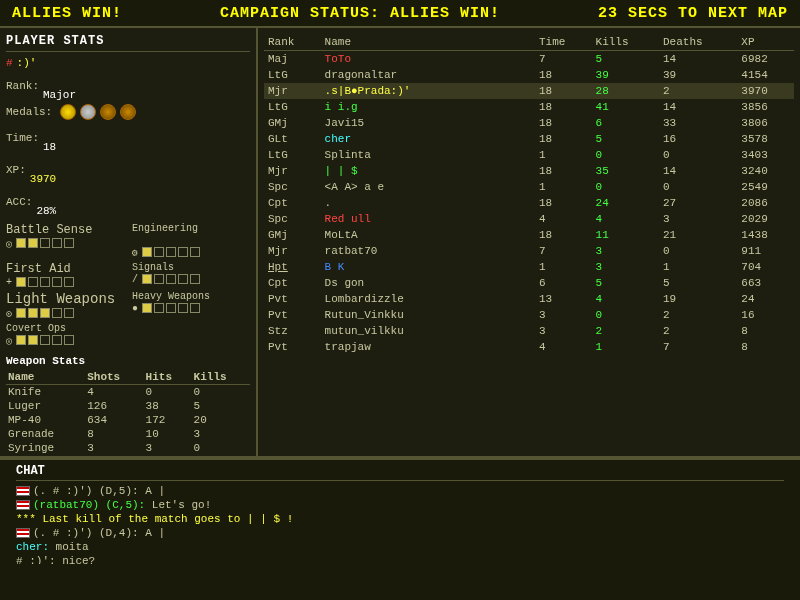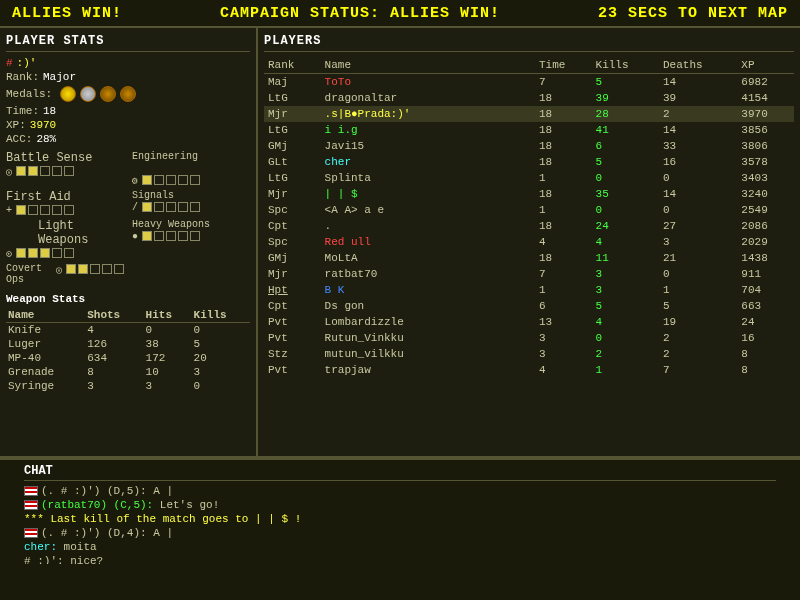--- a/index.html
+++ b/index.html
@@ -67,21 +67,21 @@
       letter-spacing: 1px;
     }
     .stat-row {
       display: flex;
       align-items: center;
       margin-bottom: 2px;
       font-size: 11px;
       color: #c8c8a0;
     }
     .stat-label { color: #c8c8a0; }
-    .stat-value { color: #ffffff; margin-left: 4px; }
+    .stat-value { color: #ffffff; margin-left: 4px; margin-top: 18px; }
     .stat-yellow { color: #ffff44; }
 
     .medals-row {
       display: flex;
       gap: 4px;
       margin: 3px 0;
       align-items: center;
     }
     .medal {
       width: 16px; height: 16px;
@@ -144,21 +144,21 @@
     }
     .scroll-area::-webkit-scrollbar { width: 10px; }
     .scroll-area::-webkit-scrollbar-track { background: #1a1a0a; }
     .scroll-area::-webkit-scrollbar-thumb { background: #555544; }
 
     
     #chat-panel {
       background: #1a1a0a;
       border-top: 2px solid #555533;
       height: 142px;
-      padding: 4px 24px;
+      padding: 4px 16px;
       overflow: hidden;
     }
     .chat-title {
       color: #ffffff;
       font-weight: bold;
       font-size: 12px;
       border-bottom: 1px solid #555533;
       padding-bottom: 2px;
       margin-bottom: 3px;
     }
@@ -253,42 +253,42 @@
           <div style="display: flex; gap: 2px; margin-top: 1px;">
             <span style="color: rgb(200, 200, 160); font-size: 10px; margin-right: 2px;">/</span>
             <span style="width: 10px; height: 10px; border: 1px solid rgb(136, 136, 102); display: inline-block; background: rgb(221, 204, 68);"></span>
             <span style="width: 10px; height: 10px; border: 1px solid rgb(136, 136, 102); display: inline-block; background: transparent;"></span>
             <span style="width: 10px; height: 10px; border: 1px solid rgb(136, 136, 102); display: inline-block; background: transparent;"></span>
             <span style="width: 10px; height: 10px; border: 1px solid rgb(136, 136, 102); display: inline-block; background: transparent;"></span>
             <span style="width: 10px; height: 10px; border: 1px solid rgb(136, 136, 102); display: inline-block; background: transparent;"></span>
           </div>
         </div>
         <div style="display: flex; flex-direction: column;">
-          <div style="font-size: 12px; color: rgb(200, 200, 160); margin-left: 32px;">Light Weapons</div>
+          <div style="font-size: 14px; color: rgb(200, 200, 160);">Light Weapons</div>
           <div style="display: flex; gap: 2px; margin-top: 1px;">
             <span style="color: rgb(200, 200, 160); font-size: 10px; margin-right: 2px;">⊙</span>
             <span style="width: 10px; height: 10px; border: 1px solid rgb(136, 136, 102); display: inline-block; background: rgb(221, 204, 68);"></span>
             <span style="width: 10px; height: 10px; border: 1px solid rgb(136, 136, 102); display: inline-block; background: rgb(221, 204, 68);"></span>
             <span style="width: 10px; height: 10px; border: 1px solid rgb(136, 136, 102); display: inline-block; background: rgb(221, 204, 68);"></span>
             <span style="width: 10px; height: 10px; border: 1px solid rgb(136, 136, 102); display: inline-block; background: transparent;"></span>
             <span style="width: 10px; height: 10px; border: 1px solid rgb(136, 136, 102); display: inline-block; background: transparent;"></span>
           </div>
         </div>
         <div style="display: flex; flex-direction: column;">
           <div style="font-size: 10px; color: rgb(200, 200, 160);">Heavy Weapons</div>
           <div style="display: flex; gap: 2px; margin-top: 1px;">
             <span style="color: rgb(200, 200, 160); font-size: 10px; margin-right: 2px;">●</span>
             <span style="width: 10px; height: 10px; border: 1px solid rgb(136, 136, 102); display: inline-block; background: rgb(221, 204, 68);"></span>
             <span style="width: 10px; height: 10px; border: 1px solid rgb(136, 136, 102); display: inline-block; background: transparent;"></span>
             <span style="width: 10px; height: 10px; border: 1px solid rgb(136, 136, 102); display: inline-block; background: transparent;"></span>
             <span style="width: 10px; height: 10px; border: 1px solid rgb(136, 136, 102); display: inline-block; background: transparent;"></span>
             <span style="width: 10px; height: 10px; border: 1px solid rgb(136, 136, 102); display: inline-block; background: transparent;"></span>
           </div>
         </div>
-        <div style="display: flex; flex-direction: row;">
+        <div style="display: flex; flex-direction: column;">
           <div style="font-size: 10px; color: rgb(200, 200, 160);">Covert Ops</div>
           <div style="display: flex; gap: 2px; margin-top: 1px;">
             <span style="color: rgb(200, 200, 160); font-size: 10px; margin-right: 2px;">◎</span>
             <span style="width: 10px; height: 10px; border: 1px solid rgb(136, 136, 102); display: inline-block; background: rgb(221, 204, 68);"></span>
             <span style="width: 10px; height: 10px; border: 1px solid rgb(136, 136, 102); display: inline-block; background: rgb(221, 204, 68);"></span>
             <span style="width: 10px; height: 10px; border: 1px solid rgb(136, 136, 102); display: inline-block; background: transparent;"></span>
             <span style="width: 10px; height: 10px; border: 1px solid rgb(136, 136, 102); display: inline-block; background: transparent;"></span>
             <span style="width: 10px; height: 10px; border: 1px solid rgb(136, 136, 102); display: inline-block; background: transparent;"></span>
           </div>
         </div>
@@ -335,21 +335,20 @@
               <td>3</td>
               <td>3</td>
               <td>0</td>
             </tr>
           </tbody>
       </table>
     </div>
   </div>
 
   <div id="players-panel">
-    <div class="panel-title">PLAYERS</div>
     <div class="scroll-area">
       <table class="players-table">
         <thead>
           <tr>
             <th>Rank</th>
             <th>Name</th>
             <th style="width:60px;"></th>
             <th>Time</th>
             <th>Kills</th>
             <th>Deaths</th>

